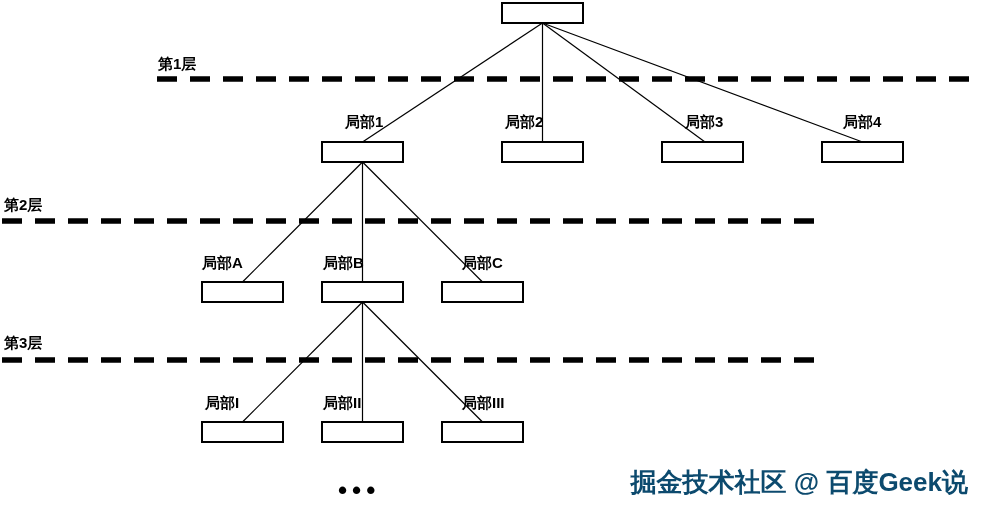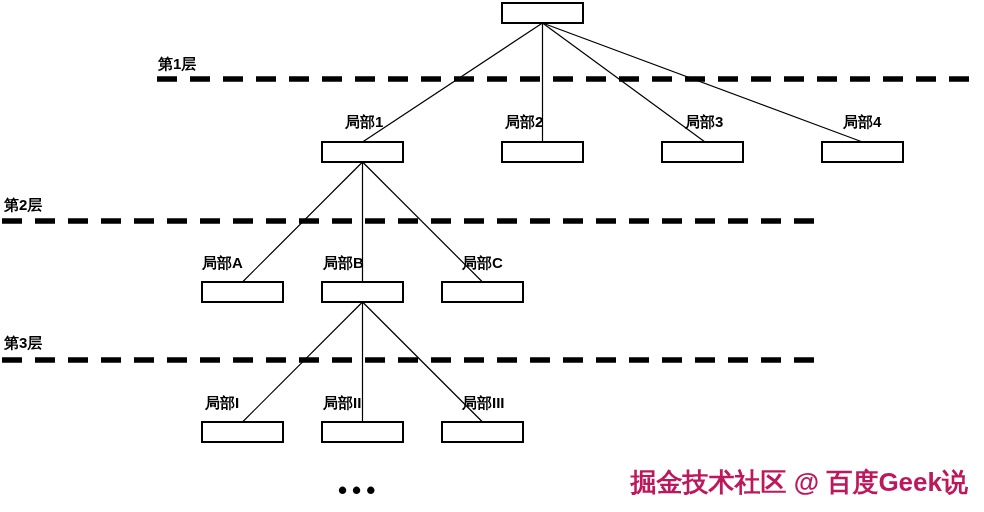--- a/index.html
+++ b/index.html
@@ -13,21 +13,21 @@
     fill:#000000;
   }
   .layer-label{font-size:15px;}
   .node-label{font-size:15px;}
   .ellipsis-text{font-size:26px;letter-spacing:5px;}
   .node-box{fill:#ffffff;stroke:#000000;stroke-width:2;}
   .edge{stroke:#000000;stroke-width:1.2;}
   .divider{stroke:#000000;stroke-width:5.5;stroke-dasharray:20 13;}
   .watermark{
     position:absolute;right:16px;bottom:12px;
-    font-size:26px;font-weight:bold;color:#be185d;
+    font-size:26px;font-weight:bold;color:#0c4a6e;
     text-shadow:1px 1px 0 #ffffff;
     white-space:nowrap;
   }
 </style>
 </head>
 <body>
 
 <div class="stage">
   <svg width="984" height="512" viewBox="0 0 984 512" xmlns="http://www.w3.org/2000/svg">
 

